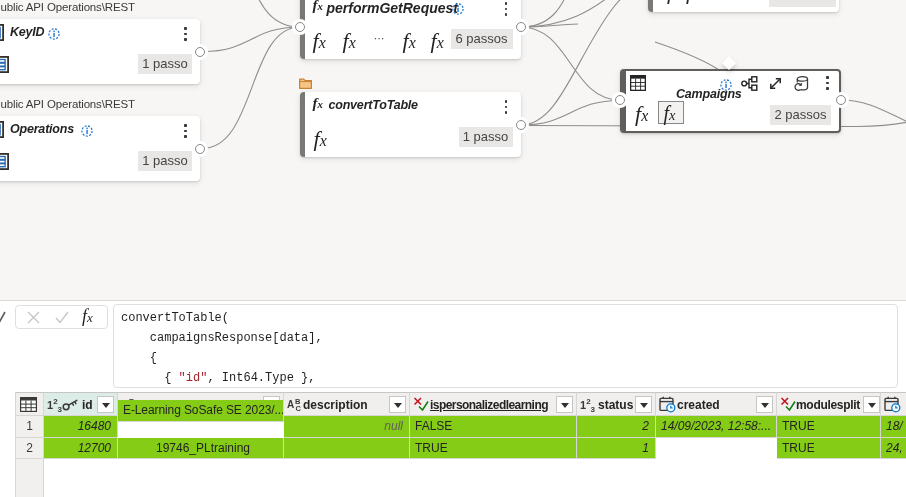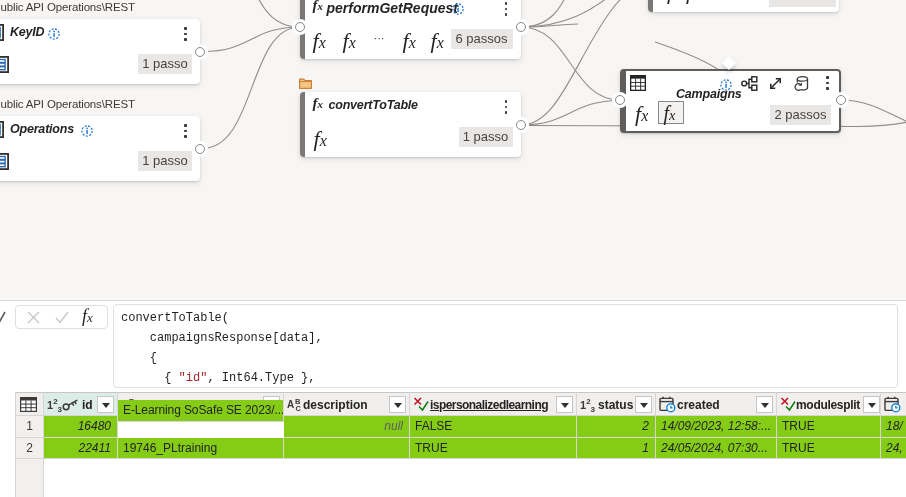--- a/index.html
+++ b/index.html
@@ -394,25 +394,24 @@
   <div class="cell num" style="left:29px; top:24px; width:74px; padding-right:6px;">16480</div>
   <div class="cell" style="left:103px; top:8px; width:166px; padding-left:5px; letter-spacing:-0.1px;text-align:center;">E-Learning SoSafe SE 2023/...</div>
   <div class="cell num" style="left:269px; top:24px; width:126px; padding-right:6px; color:#605e5c;">null</div>
   <div class="cell" style="left:395px; top:24px; width:167px; padding-left:5px;">FALSE</div>
   <div class="cell num" style="left:562px; top:24px; width:79px; padding-right:6px;">2</div>
   <div class="cell num" style="left:641px; top:24px; width:121px; padding-left:5px; text-align:left;">14/09/2023, 12:58:...</div>
   <div class="cell" style="left:762px; top:24px; width:104px; padding-left:5px;">TRUE</div>
   <div class="cell num" style="left:866px; top:24px; width:40px; padding-left:5px; text-align:left; border-right:none;">18/</div>
 
   <div class="cell" style="left:0; top:45.5px; width:29px; background:#f1f0ef; text-align:center; border-left:1px solid #d8d6d4; color:#3b3a39;">2</div>
-  <div class="cell num" style="left:29px; top:45.5px; width:74px; padding-right:6px;">22411</div>
-  <div class="cell" style="left:103px; top:45.5px; width:166px; padding-left:5px;">19746_PLtraining</div>
+  <div class="cell num" style="left:29px; top:45.5px; width:74px; padding-right:6px;">12700</div>
+  <div class="cell" style="left:103px; top:45.5px; width:166px; padding-left:5px;text-align:center;">19746_PLtraining</div>
   <div class="cell" style="left:269px; top:45.5px; width:126px;"></div>
   <div class="cell" style="left:395px; top:45.5px; width:167px; padding-left:5px;">TRUE</div>
   <div class="cell num" style="left:562px; top:45.5px; width:79px; padding-right:6px;">1</div>
-  <div class="cell num" style="left:641px; top:45.5px; width:121px; padding-left:5px; text-align:left;">24/05/2024, 07:30...</div>
   <div class="cell" style="left:762px; top:45.5px; width:104px; padding-left:5px;">TRUE</div>
   <div class="cell num" style="left:866px; top:45.5px; width:40px; padding-left:5px; text-align:left; border-right:none;">24,</div>
 
   <div style="position:absolute; left:0; top:67px; width:29px; height:38px; background:#f1f0ef; border-left:1px solid #d8d6d4; border-right:1px solid #d8d6d4;"></div>
 </div>
 
 </div>
 
 </body></html>

